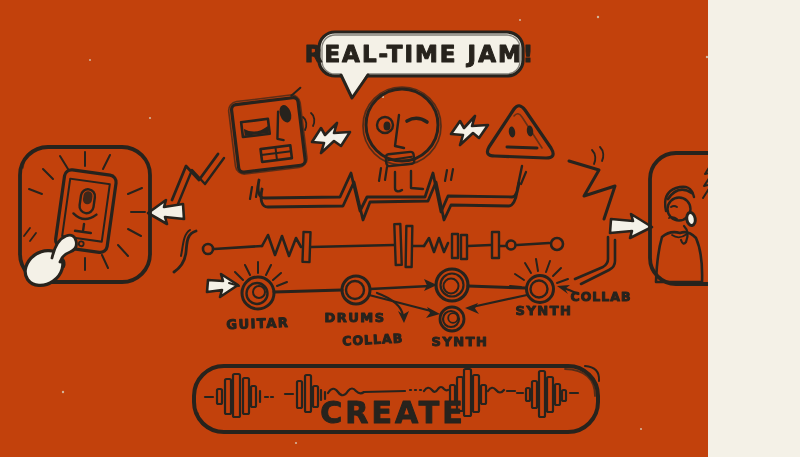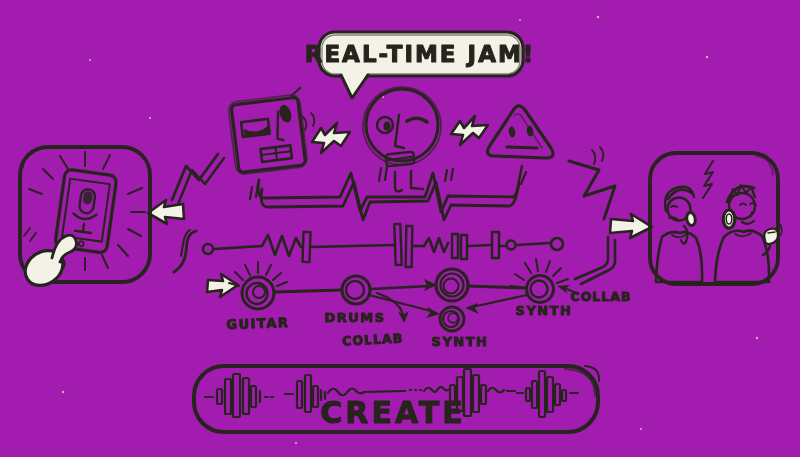--- a/index.html
+++ b/index.html
@@ -1,16 +1,16 @@
 <!DOCTYPE html>
 <html><head>
 <meta charset="utf-8">
 <style>
   html,body{margin:0;padding:0;background:#f4f1e7;}
-  .canvas{position:relative;width:800px;height:457px;background:#a21caf;overflow:hidden;
+  .canvas{position:relative;width:708px;height:457px;background:#c2410c;overflow:hidden;
           font-family:"DejaVu Sans", sans-serif;}
   svg{display:block;}
   text{font-family:"DejaVu Sans", sans-serif;font-weight:700;fill:#27231d;}
   .lbl{font-size:13px;letter-spacing:1.5px;}
   .lbl-sm{font-size:12.5px;letter-spacing:1px;}
   .big{font-size:23px;letter-spacing:2px;}
   .create{font-size:30px;letter-spacing:3px;}
 </style>
 </head>
 <body>

